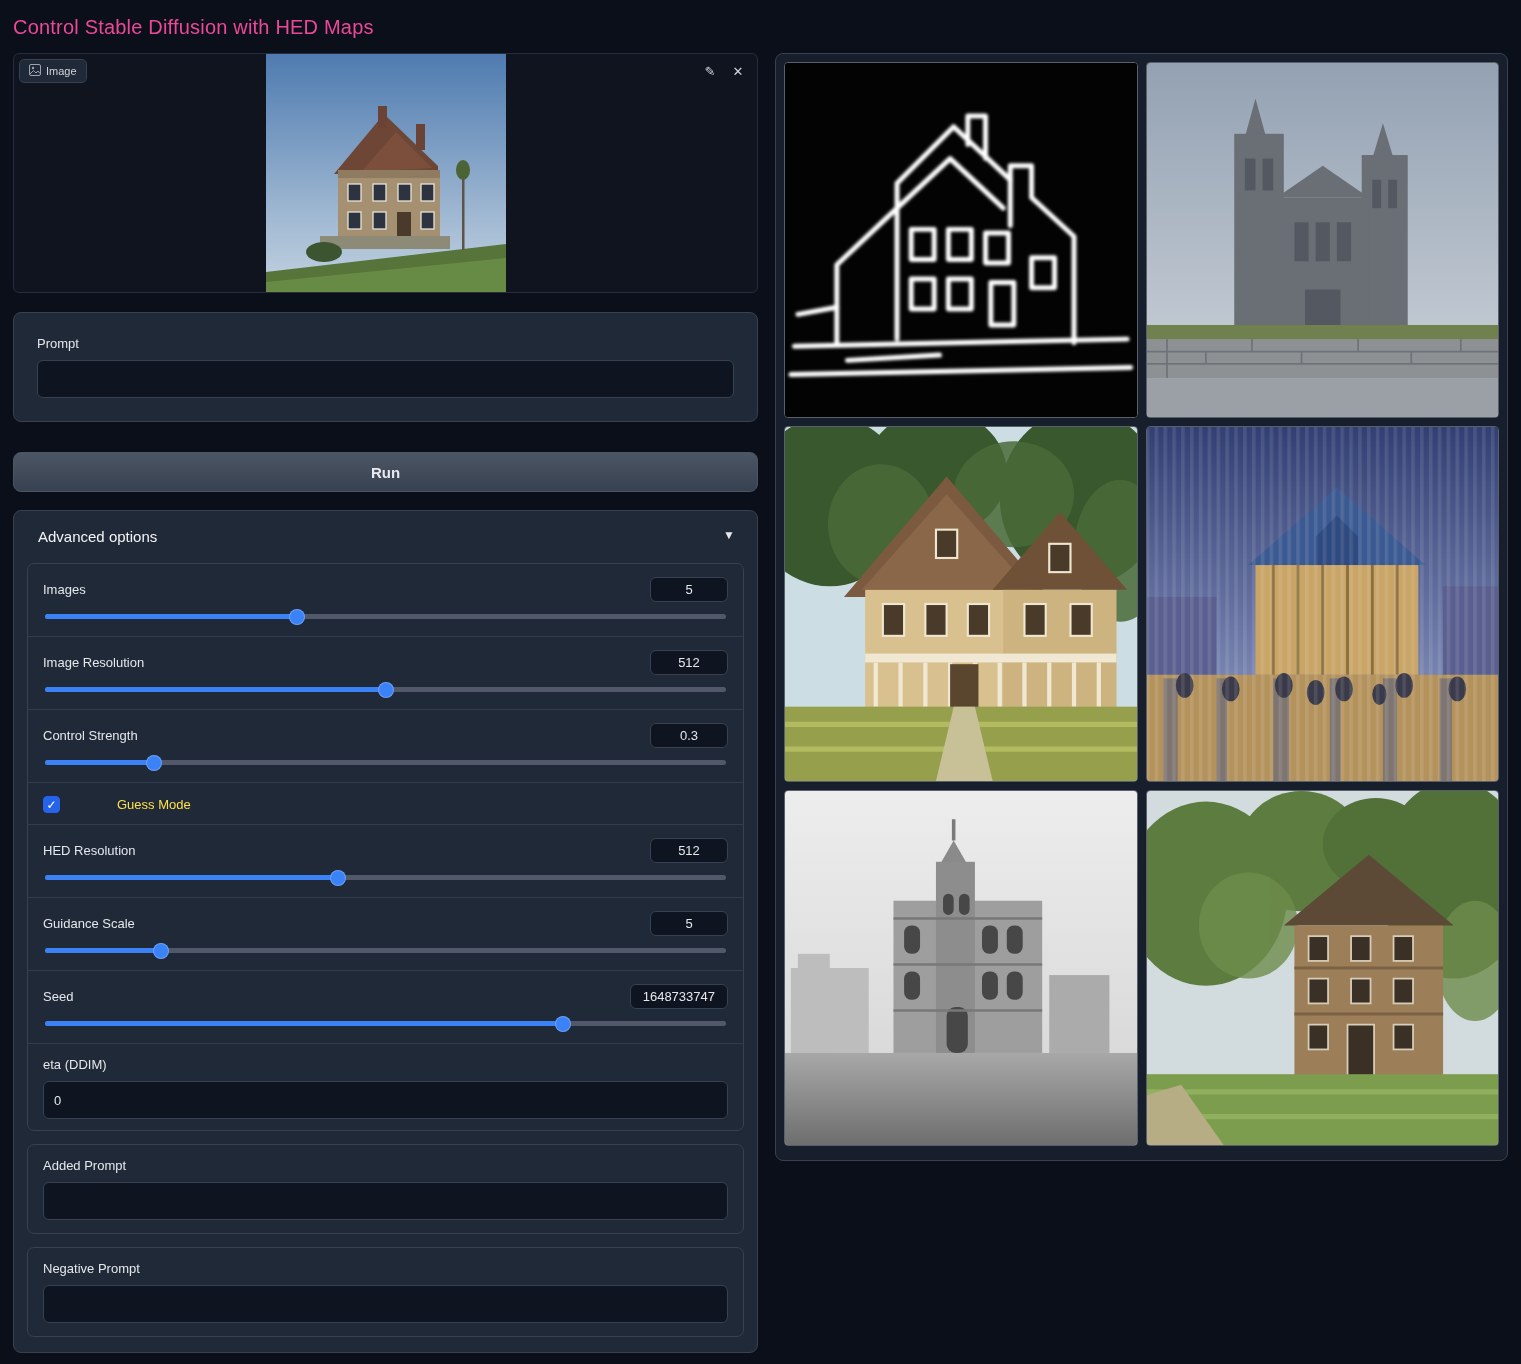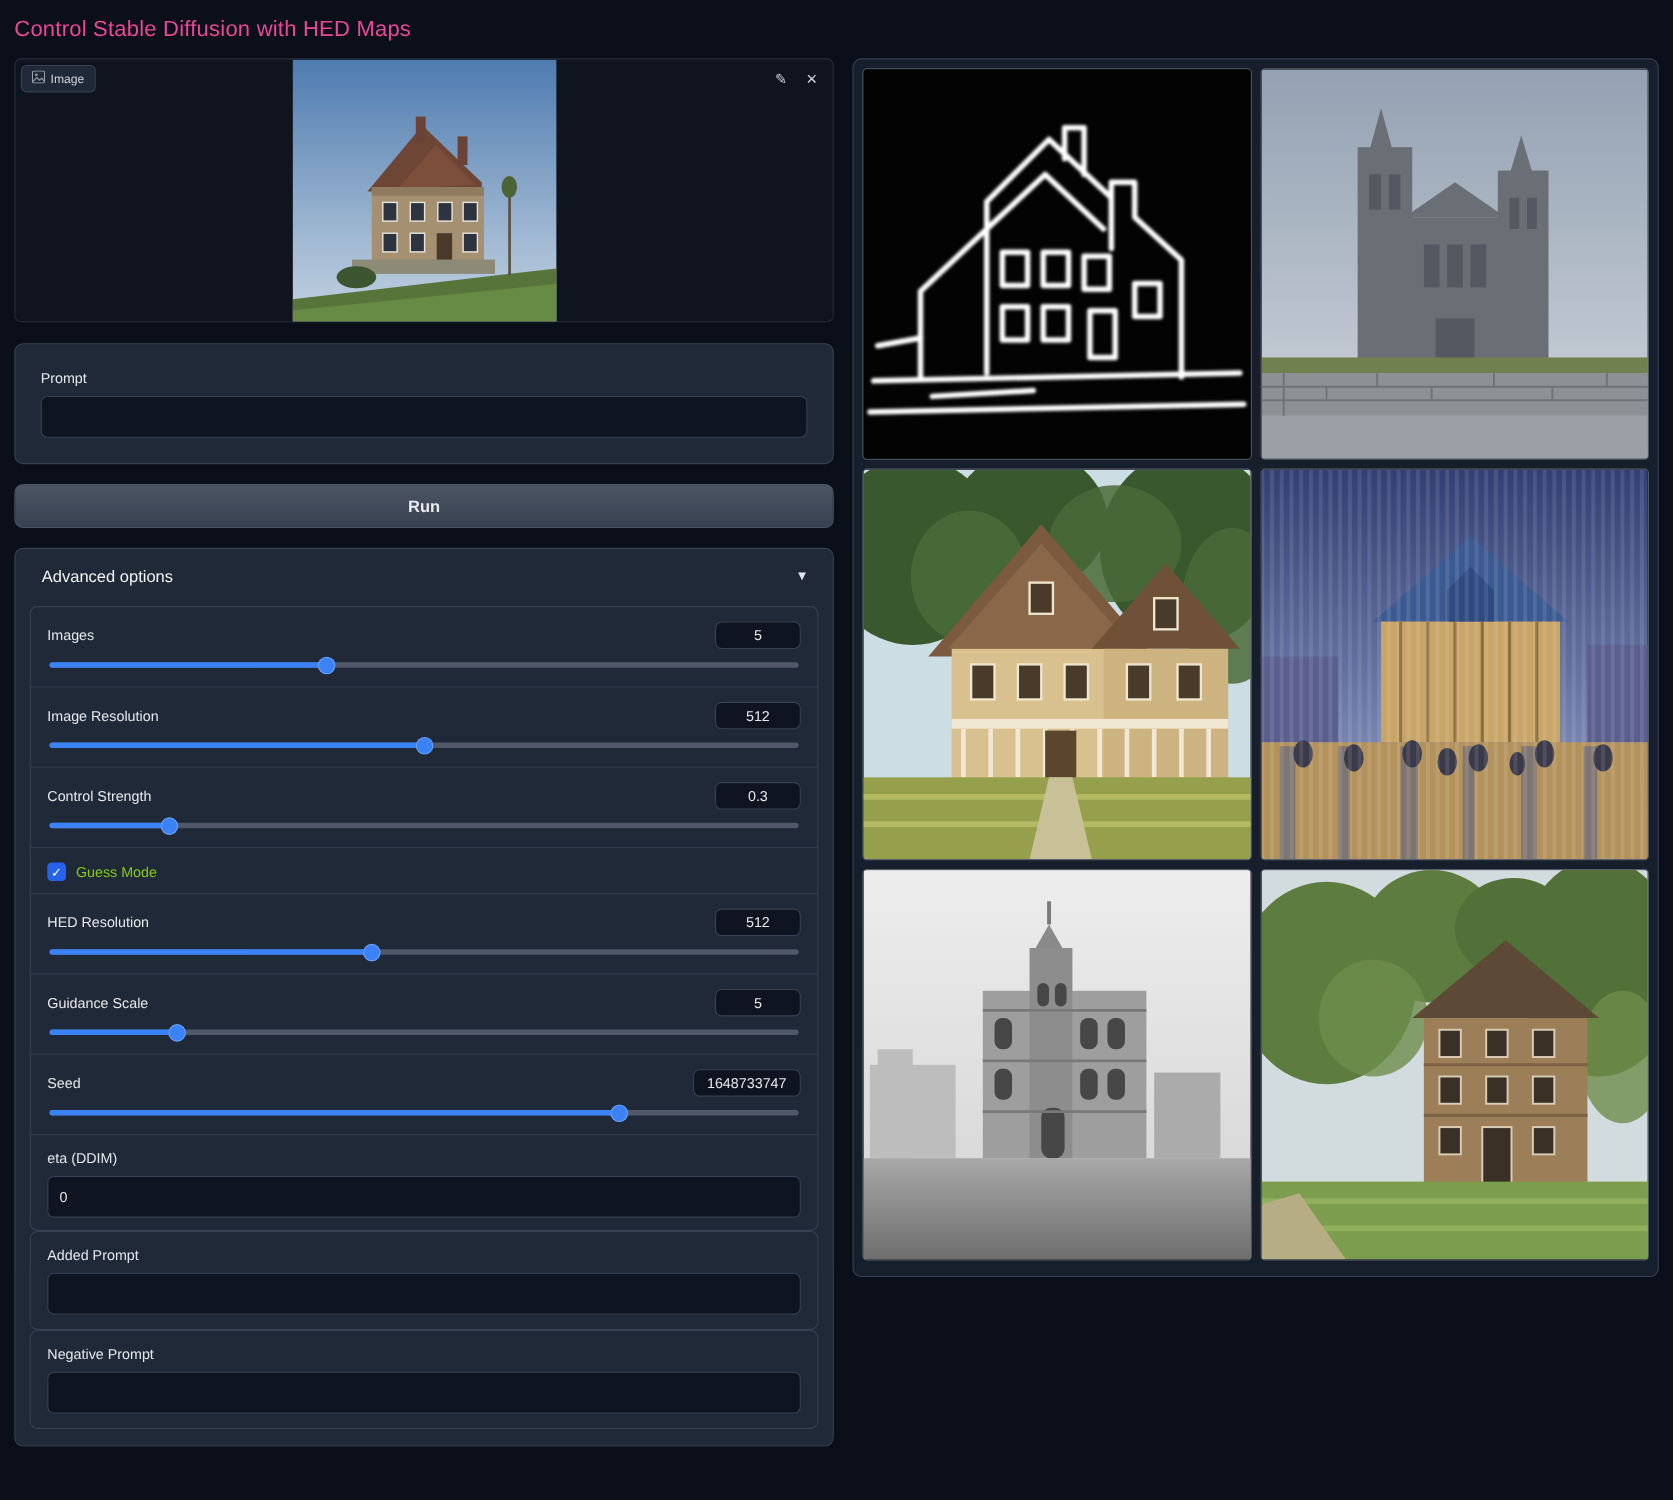--- a/index.html
+++ b/index.html
@@ -44,21 +44,21 @@
   .field-label { font-size: 13px; color: #e5e7eb; margin-bottom: 9px; display: block; }
   .text-input {
     width: 100%; height: 38px;
     background: #0e1420; border: 1px solid #374151; border-radius: 6px;
     color: #e5e7eb; font-size: 13px; padding: 0 10px;
     font-family: "Liberation Sans", sans-serif;
   }
 
   
   .run-button {
-    width: 100%; height: 40px; margin-top: 18px;
+    width: 100%; height: 40px; margin-top: 30px;
     background: linear-gradient(to bottom, #4b5563, #374151);
     border: 1px solid #4b5563; border-radius: 8px;
     color: #e8eaef; font-size: 15px; font-weight: bold; cursor: pointer;
     font-family: "Liberation Sans", sans-serif;
   }
 
   
   .accordion { margin-top: 18px; padding: 15px 13px; }
   .accordion-header { display: flex; align-items: flex-start; justify-content: space-between; cursor: pointer; padding: 2px 9px 2px 11px; }
   .accordion-title { font-size: 15px; color: #f3f4f6; }
@@ -78,23 +78,23 @@
   .slider-handle {
     position: absolute; top: 50%; width: 16px; height: 16px; border-radius: 50%;
     background: #3b82f6; transform: translate(-50%, -50%);
     box-shadow: 0 0 0 1px rgba(255,255,255,.25) inset;
   }
   .checkbox-row { display: flex; align-items: center; gap: 9px; }
   .checkbox-box {
     width: 17px; height: 17px; background: #2563eb; border: 1px solid #2563eb; border-radius: 4px;
     display: flex; align-items: center; justify-content: center; color: #ffffff; font-size: 12px; cursor: pointer;
   }
-  .checkbox-label { font-size: 13px; color: #84cc16; }
-
-  .sub-block { border: 1px solid #374151; border-radius: 7px; background: #1f2937; padding: 13px 15px; }
+  .checkbox-label { font-size: 13px; color: #fde047; margin-left: 48px; }
+
+  .sub-block { margin-top: 13px; border: 1px solid #374151; border-radius: 7px; background: #1f2937; padding: 13px 15px; }
 
   
   .gallery {
     background: #181f2c; border: 1px solid #374151; border-radius: 8px;
     padding: 8px; height: 1108px;
     display: grid; grid-template-columns: 1fr 1fr; grid-auto-rows: 356px; gap: 8px;
   }
   .gallery-item {
     border: 1px solid #59606c; border-radius: 4px; overflow: hidden; cursor: pointer; background: #000;
   }

